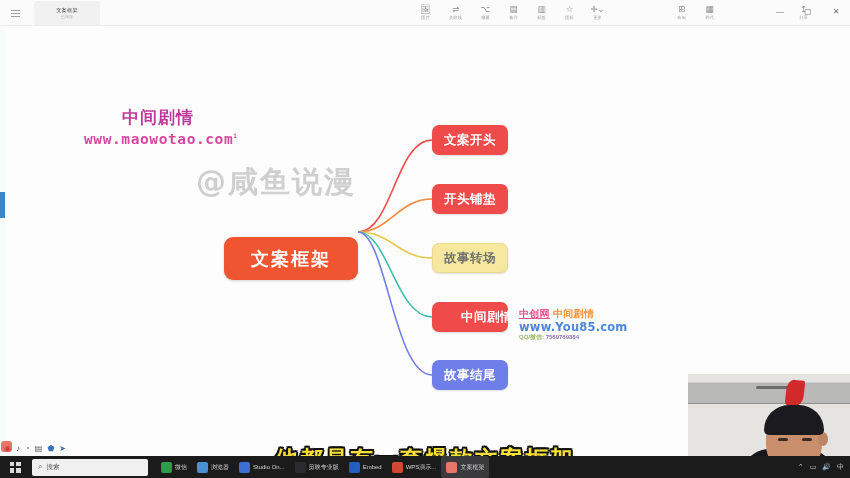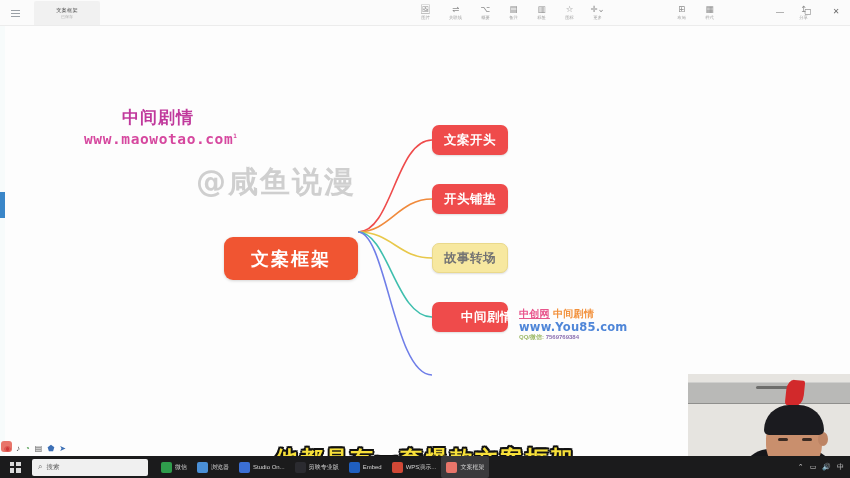--- a/index.html
+++ b/index.html
@@ -347,20 +347,21 @@
       <path d="M358 206 C 388 206, 396 291, 432 291" fill="none" stroke="#3fbfae" stroke-width="1.6"></path>
       <path d="M358 206 C 386 206, 394 349, 432 349" fill="none" stroke="#6f7ee8" stroke-width="1.6"></path>
     </svg>
 
     <div class="node node-root">文案框架</div>
 
     <div id="n1" class="node node-b n-red">文案开头</div>
     <div id="n2" class="node node-b n-red2">开头铺垫</div>
     <div id="n3" class="node node-b n-yellow">故事转场</div>
     <div id="n4" class="node node-b n-red3">中间剧情</div>
+    <div id="n5" class="node node-b n-blue">故事结尾</div>
 
     <div class="wm-you85">
       <div class="l1">
         <span class="pink">中创网</span>
         <span>中间剧情</span>
       </div>
       <div class="l2">www.You85.com</div>
       <div class="l3">
         <span>QQ/微信:</span>
         <span class="b">7569769384</span>

